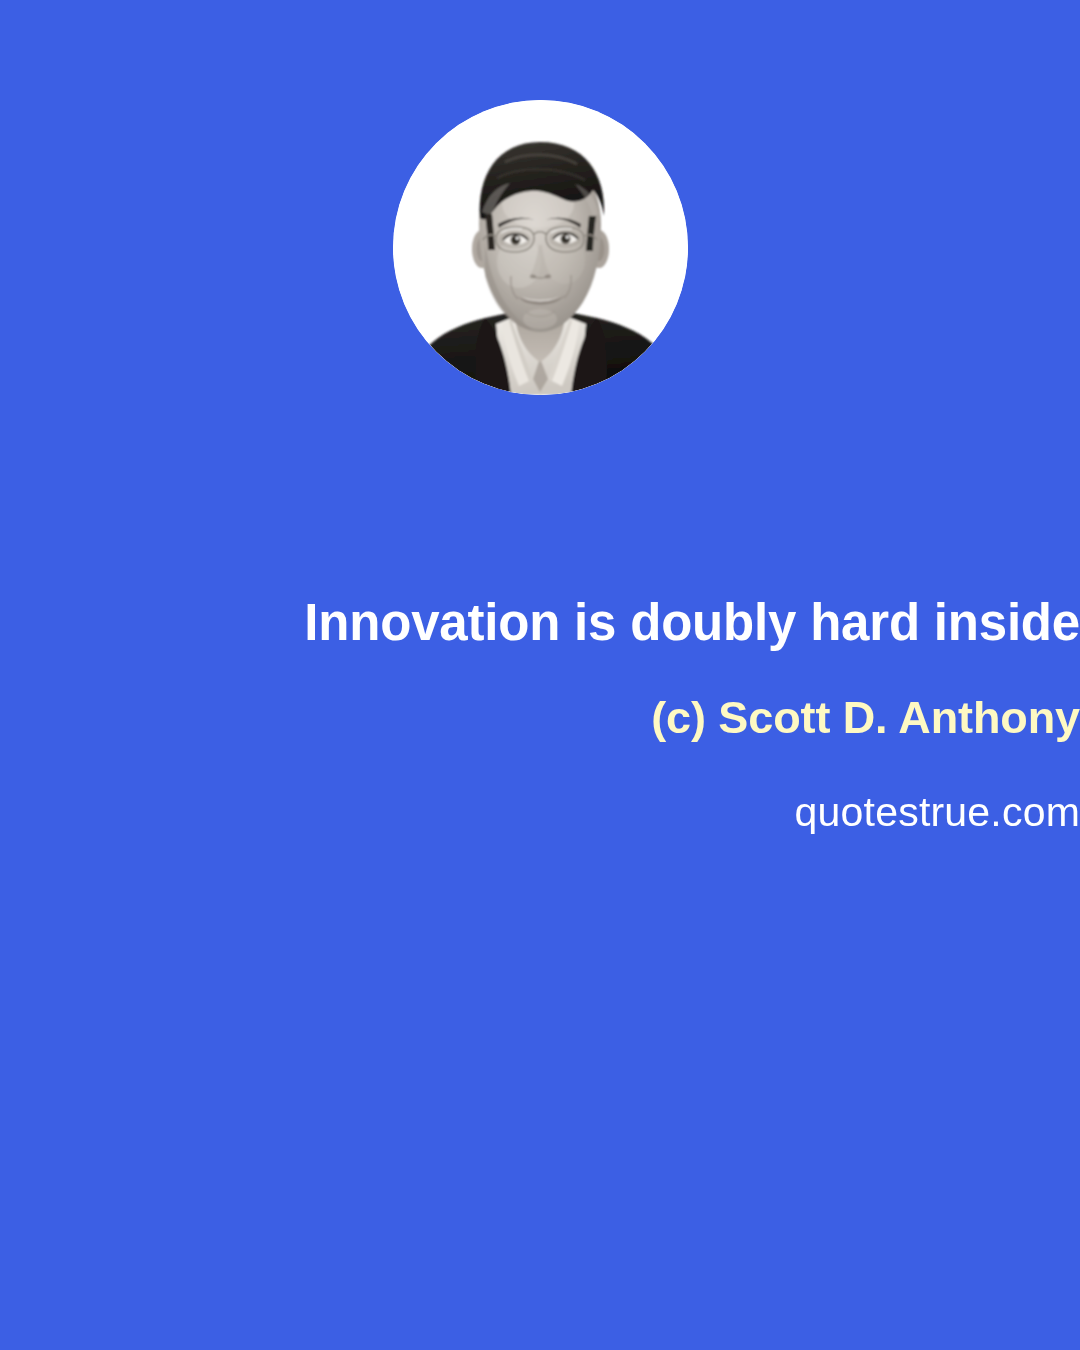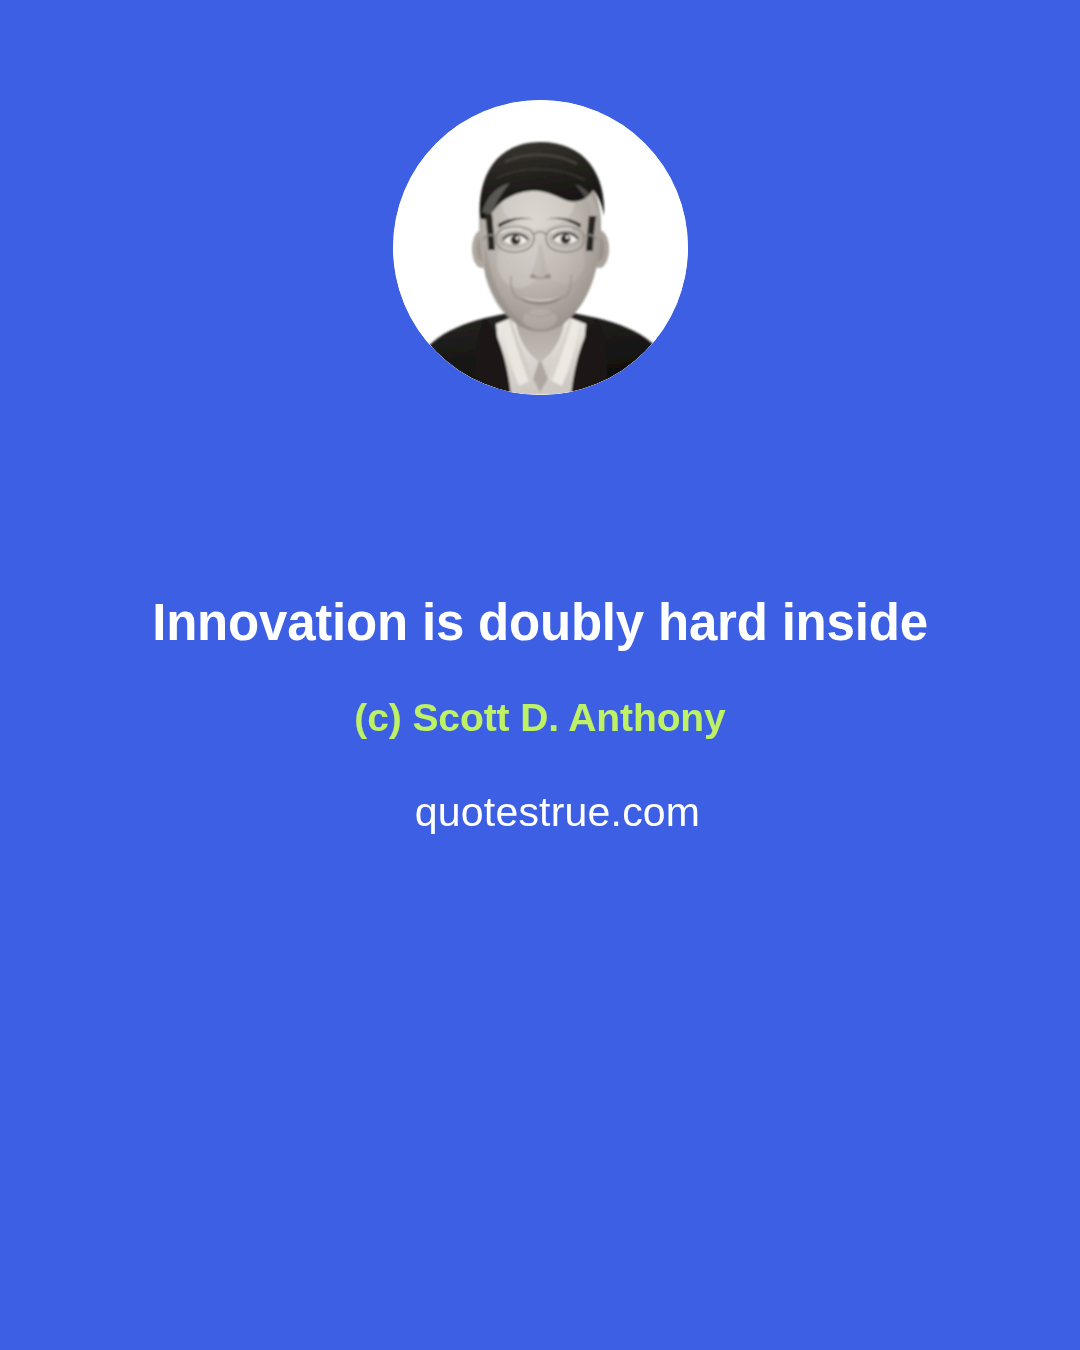--- a/index.html
+++ b/index.html
@@ -38,38 +38,38 @@
     width: 295px;
     height: 295px;
   }
 
   
   #text-block {
     position: absolute;
     left: 0;
     top: 575px;
     width: 1080px;
-    text-align: center;
+    text-align: right;
   }
 
   .quote-line {
     color: #FFFFFF;
     font-family: "Liberation Sans", sans-serif;
     font-weight: bold;
     font-size: 51px;
     line-height: 95px;
     letter-spacing: -0.2px;
     white-space: nowrap;
   }
 
   #attribution {
-    color: #bef264;
+    color: #fef9c3;
     font-family: "Liberation Sans", sans-serif;
     font-weight: bold;
-    font-size: 39px;
+    font-size: 45px;
     line-height: 95px;
     letter-spacing: -0.1px;
     white-space: nowrap;
   }
 
   #website {
     color: #FFFFFF;
     font-family: "Liberation Sans", sans-serif;
     font-weight: normal;
     font-size: 41px;

